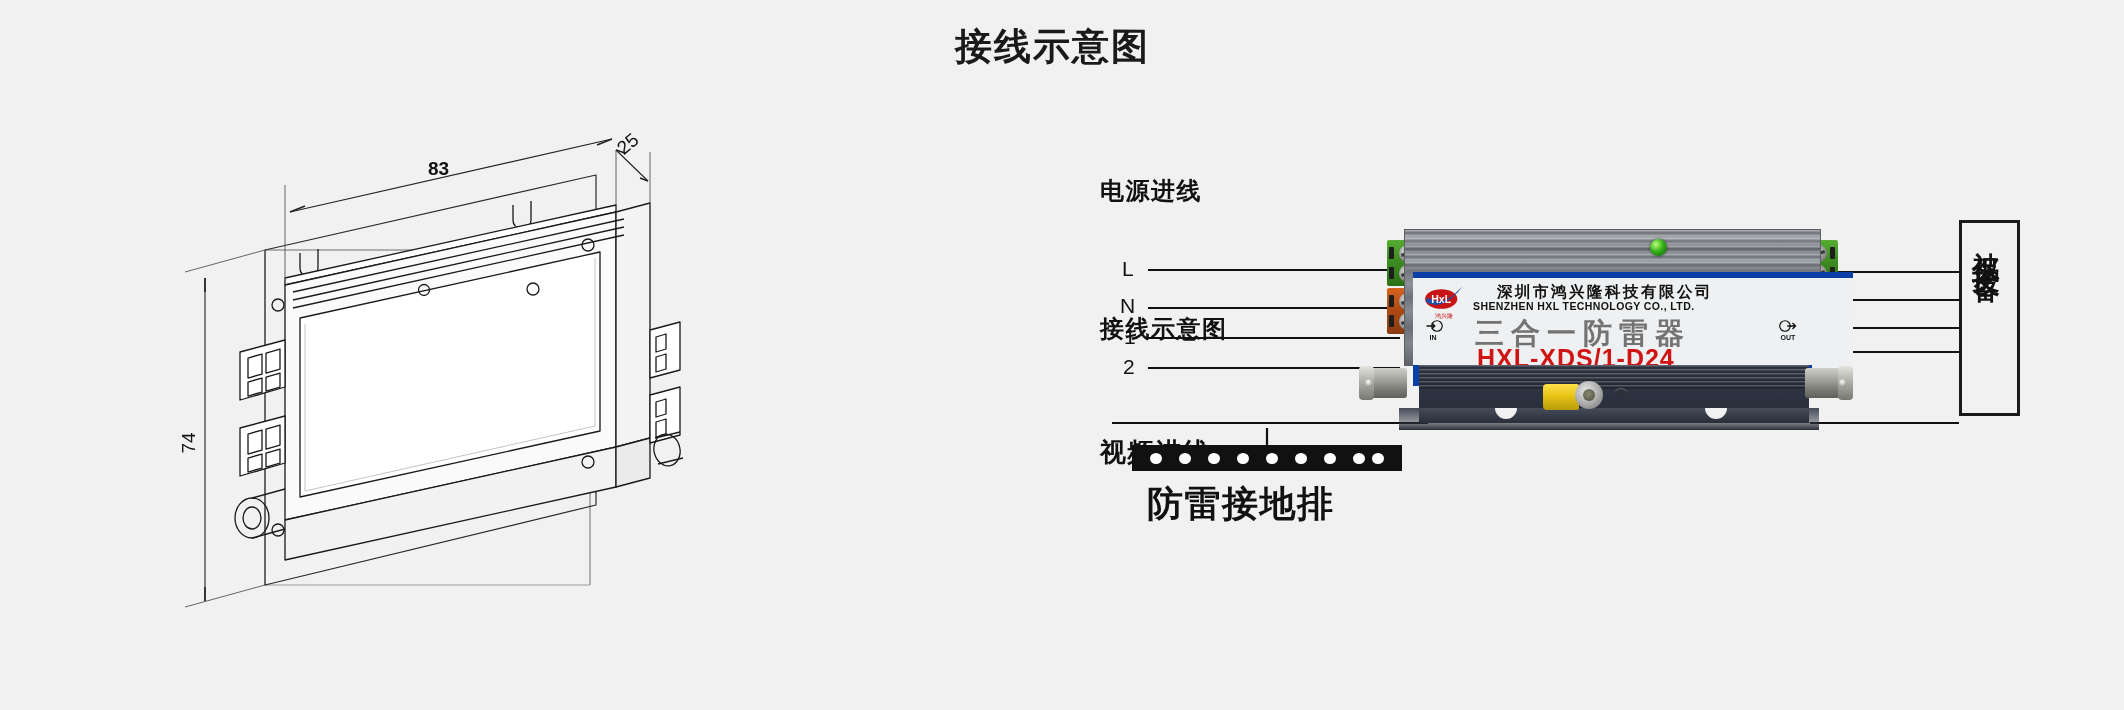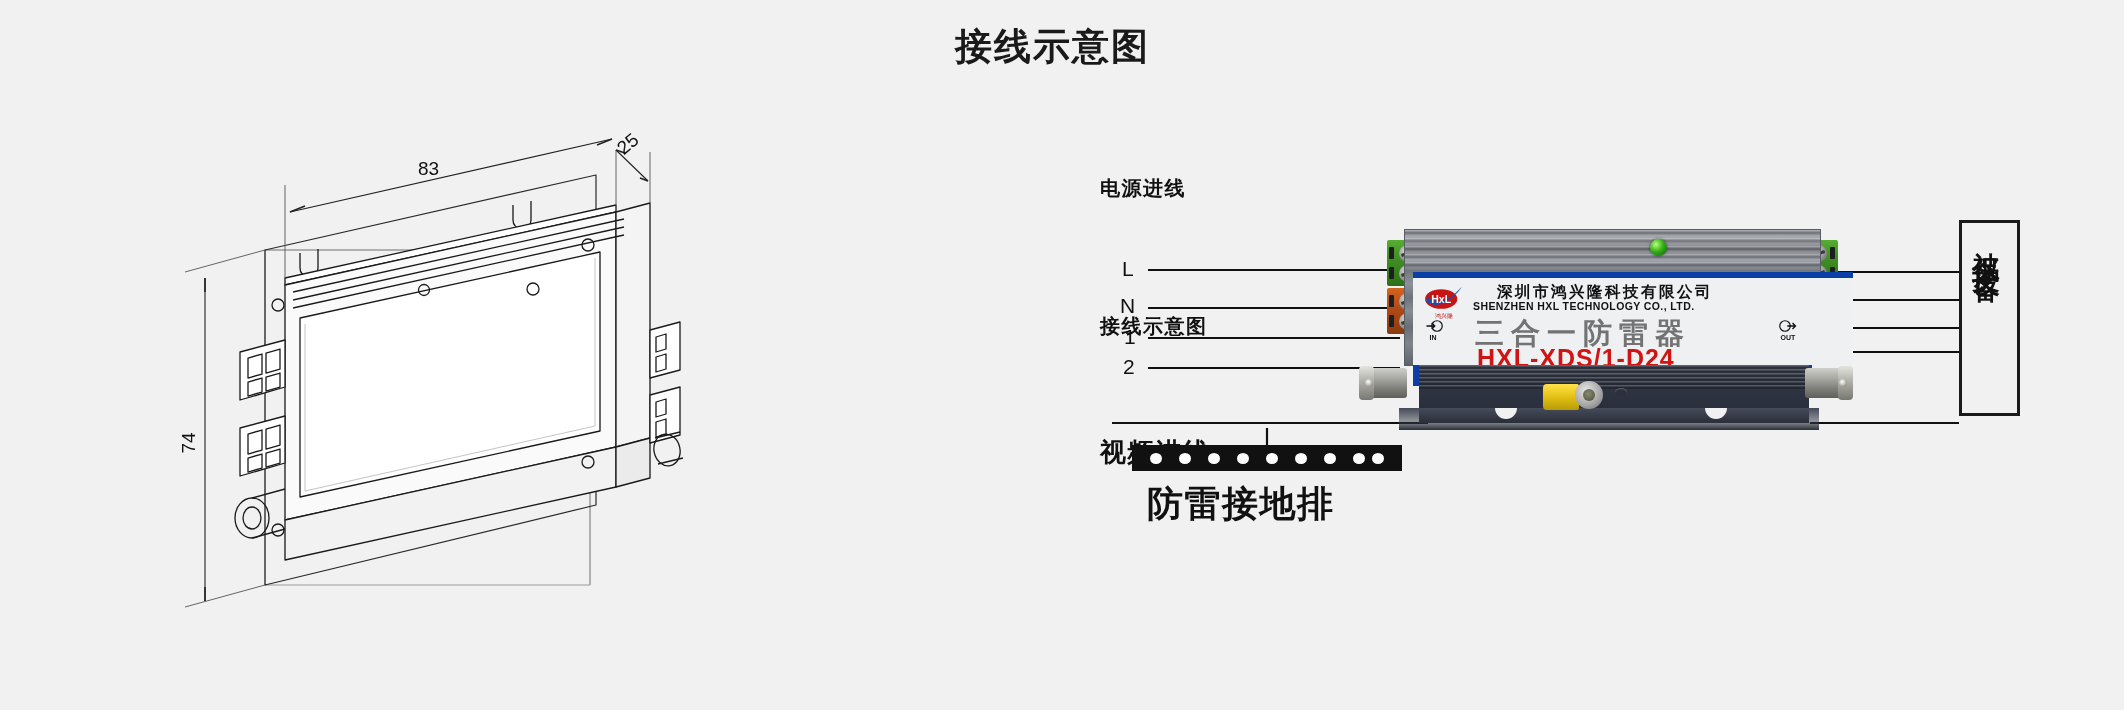--- a/index.html
+++ b/index.html
@@ -146,21 +146,21 @@
     position:absolute;top:-2px;width:15px;height:34px;border-radius:4px;
     background:linear-gradient(180deg,#e4e4df 0%,#b5b5ae 40%,#787872 100%);
   }
   .bnc-pin{
     position:absolute;top:11px;width:8px;height:8px;border-radius:50%;
     background:radial-gradient(circle at 40% 35%,#fff 0%,#b0b0a8 55%,#6a6a62 100%);
   }
 
   
   .callout{
-    position:absolute;font-size:20px;font-weight:bold;color:#111;
+    position:absolute;font-size:24px;font-weight:bold;color:#111;
     letter-spacing:1.5px;white-space:nowrap;
   }
   .pin-label{
     position:absolute;font-size:21px;font-weight:normal;color:#111;white-space:nowrap;
   }
   .box-label{
     position:absolute;font-size:27px;font-weight:bold;color:#111;
     writing-mode:vertical-rl;text-orientation:upright;letter-spacing:6px;
     line-height:1;
   }
@@ -254,21 +254,21 @@
       <path d="M616,150 L648,181" stroke="#222" stroke-width="1.1"></path>
       <path d="M616,150 L625,153 M648,181 L640,178" stroke="#222" stroke-width="1.6"></path>
 
       <path d="M265,250 L185,272" stroke="#555" stroke-width="0.9"></path>
       <path d="M265,585 L185,607" stroke="#555" stroke-width="0.9"></path>
       <path d="M205,278 L205,601" stroke="#222" stroke-width="1.1"></path>
       <path d="M205,278 L205,292 M205,601 L205,587" stroke="#222" stroke-width="1.6"></path>
     </g>
   </svg>
 
-  <div class="dim-text" id="dim-83" style="left:418px;top:158px;">83</div>
+  <div class="dim-text" id="dim-83" style="left:428px;top:158px;font-weight:bold;">83</div>
 
   <div class="dim-text" id="dim-25" style="left:620px;top:140px;transform:rotate(-40deg);transform-origin:left center;">25</div>
 
   <div class="dim-text" id="dim-74" style="left:178px;top:432px;transform:rotate(-90deg);transform-origin:center center;">74</div>
 </div>
 
 <div class="panel" id="right-panel">
 
   <div class="section-title" id="title-wiring">接线示意图</div>
 

